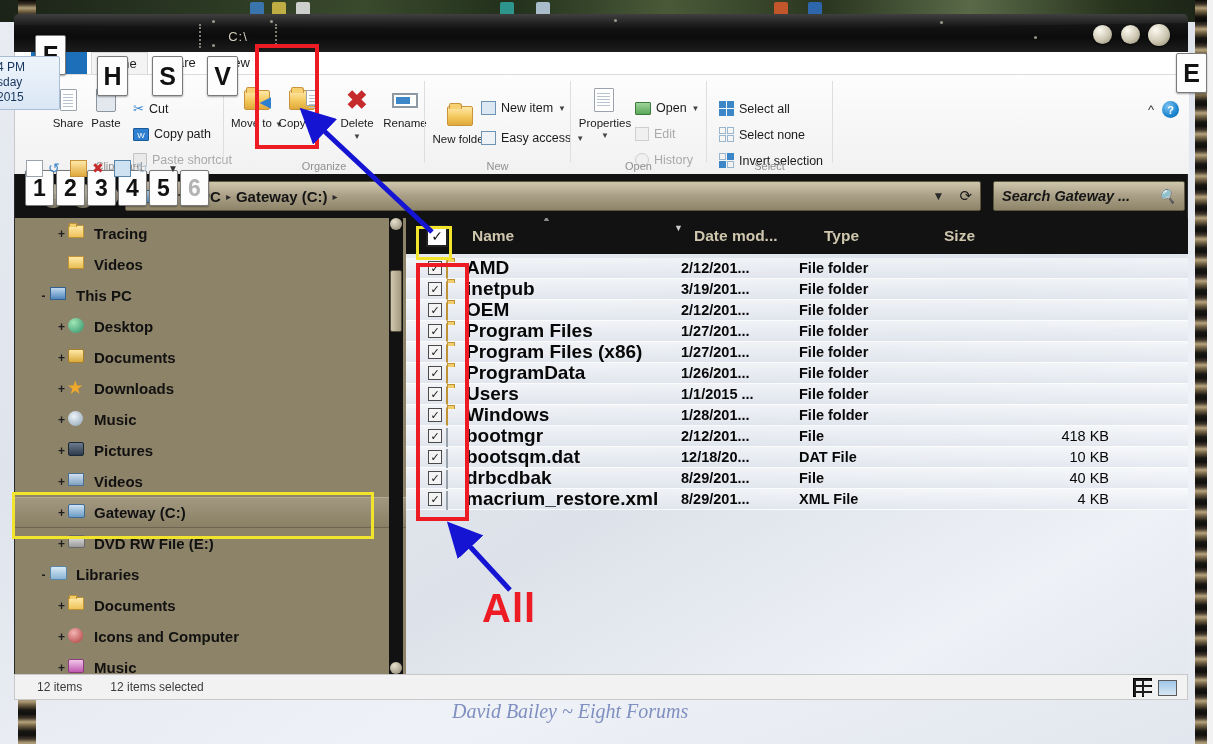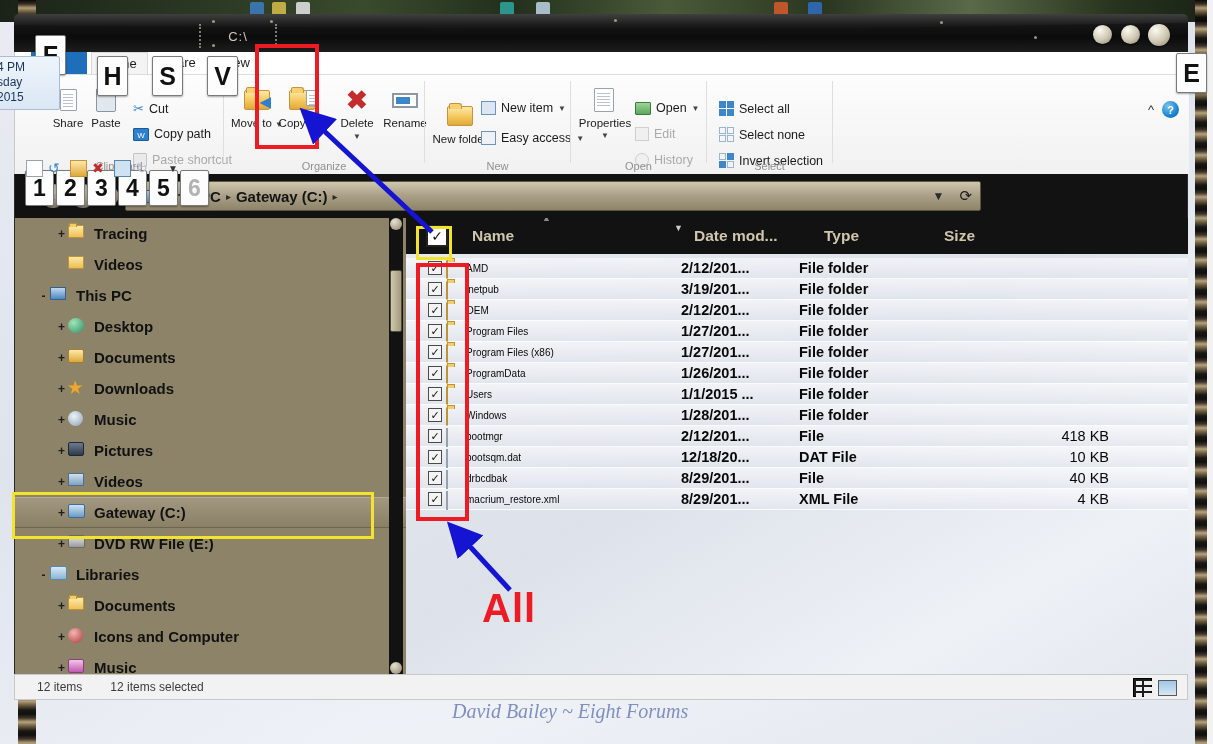--- a/index.html
+++ b/index.html
@@ -218,21 +218,21 @@
     display:flex; align-items:center;
     background: linear-gradient(180deg,rgba(255,255,255,.55),rgba(226,230,238,.62));
     border-bottom:1px solid rgba(255,255,255,.65);
   }
   .fchk {
     width:14px; height:14px; margin-left:22px; margin-right:4px; flex:0 0 auto;
     background:#f4f4f4; border:1px solid #4a4a4a;
     display:flex; align-items:center; justify-content:center; font-size:11px; color:#111;
   }
   .ficon { width:15px; height:15px; margin-right:5px; flex:0 0 auto; }
-  .fname { font-size:10px; font-weight:normal; color:#080808; width:215px; }
+  .fname { font-size:19px; font-weight:bold; color:#080808; width:215px; }
   .fdate { font-size:14.5px; font-weight:bold; color:#080808; width:118px; }
   .ftype { font-size:14.5px; font-weight:bold; color:#080808; width:150px; }
   .fsize { font-size:14.5px; font-weight:normal; color:#080808; width:160px; text-align:right; }
   .fold-mini {
     width:14px;height:11px;border-radius:1px;
     background:linear-gradient(180deg,#ffe9a8,#eec25a);border:1px solid #c09236;position:relative;
   }
   .fold-mini:before{content:"";position:absolute;left:0;top:-3px;width:6px;height:3px;background:#f2cd6b;border:1px solid #c09236;border-bottom:none;}
   .file-mini { width:12px;height:14px;background:#fff;border:1px solid #98a0aa; }
   .file-mini.xml { background:repeating-linear-gradient(180deg,#fff 0 2px,#c3cbd5 2px 3px); }
@@ -501,20 +501,24 @@
         <span class="crumb-sep">▸</span>
         <span class="crumb">This PC</span>
         <span class="crumb-sep">▸</span>
         <span class="crumb">Gateway (C:)</span>
         <span class="crumb-sep">▸</span>
         <span class="crumb-spacer"></span>
         <span class="crumb-sep" style="font-size:12px;">▼</span>
         <span class="refresh-ic" style="margin-left:10px;">⟳</span>
       </div>
 
+      <div class="searchbox">
+        <span>Search Gateway ...</span>
+        <span style="font-size:14px;color:#1a1a1a;">🔍</span>
+      </div>
     </div>
 
     <div class="body-row">
 
       <div class="navpane">
         <div class="nav-item" style="top:0px;   padding-left:40px;">
           <span class="expander">+</span>
           <span class="nav-ic">
               <span class="fold-mini" style="width:16px;height:13px;display:block;"></span>
             </span>

